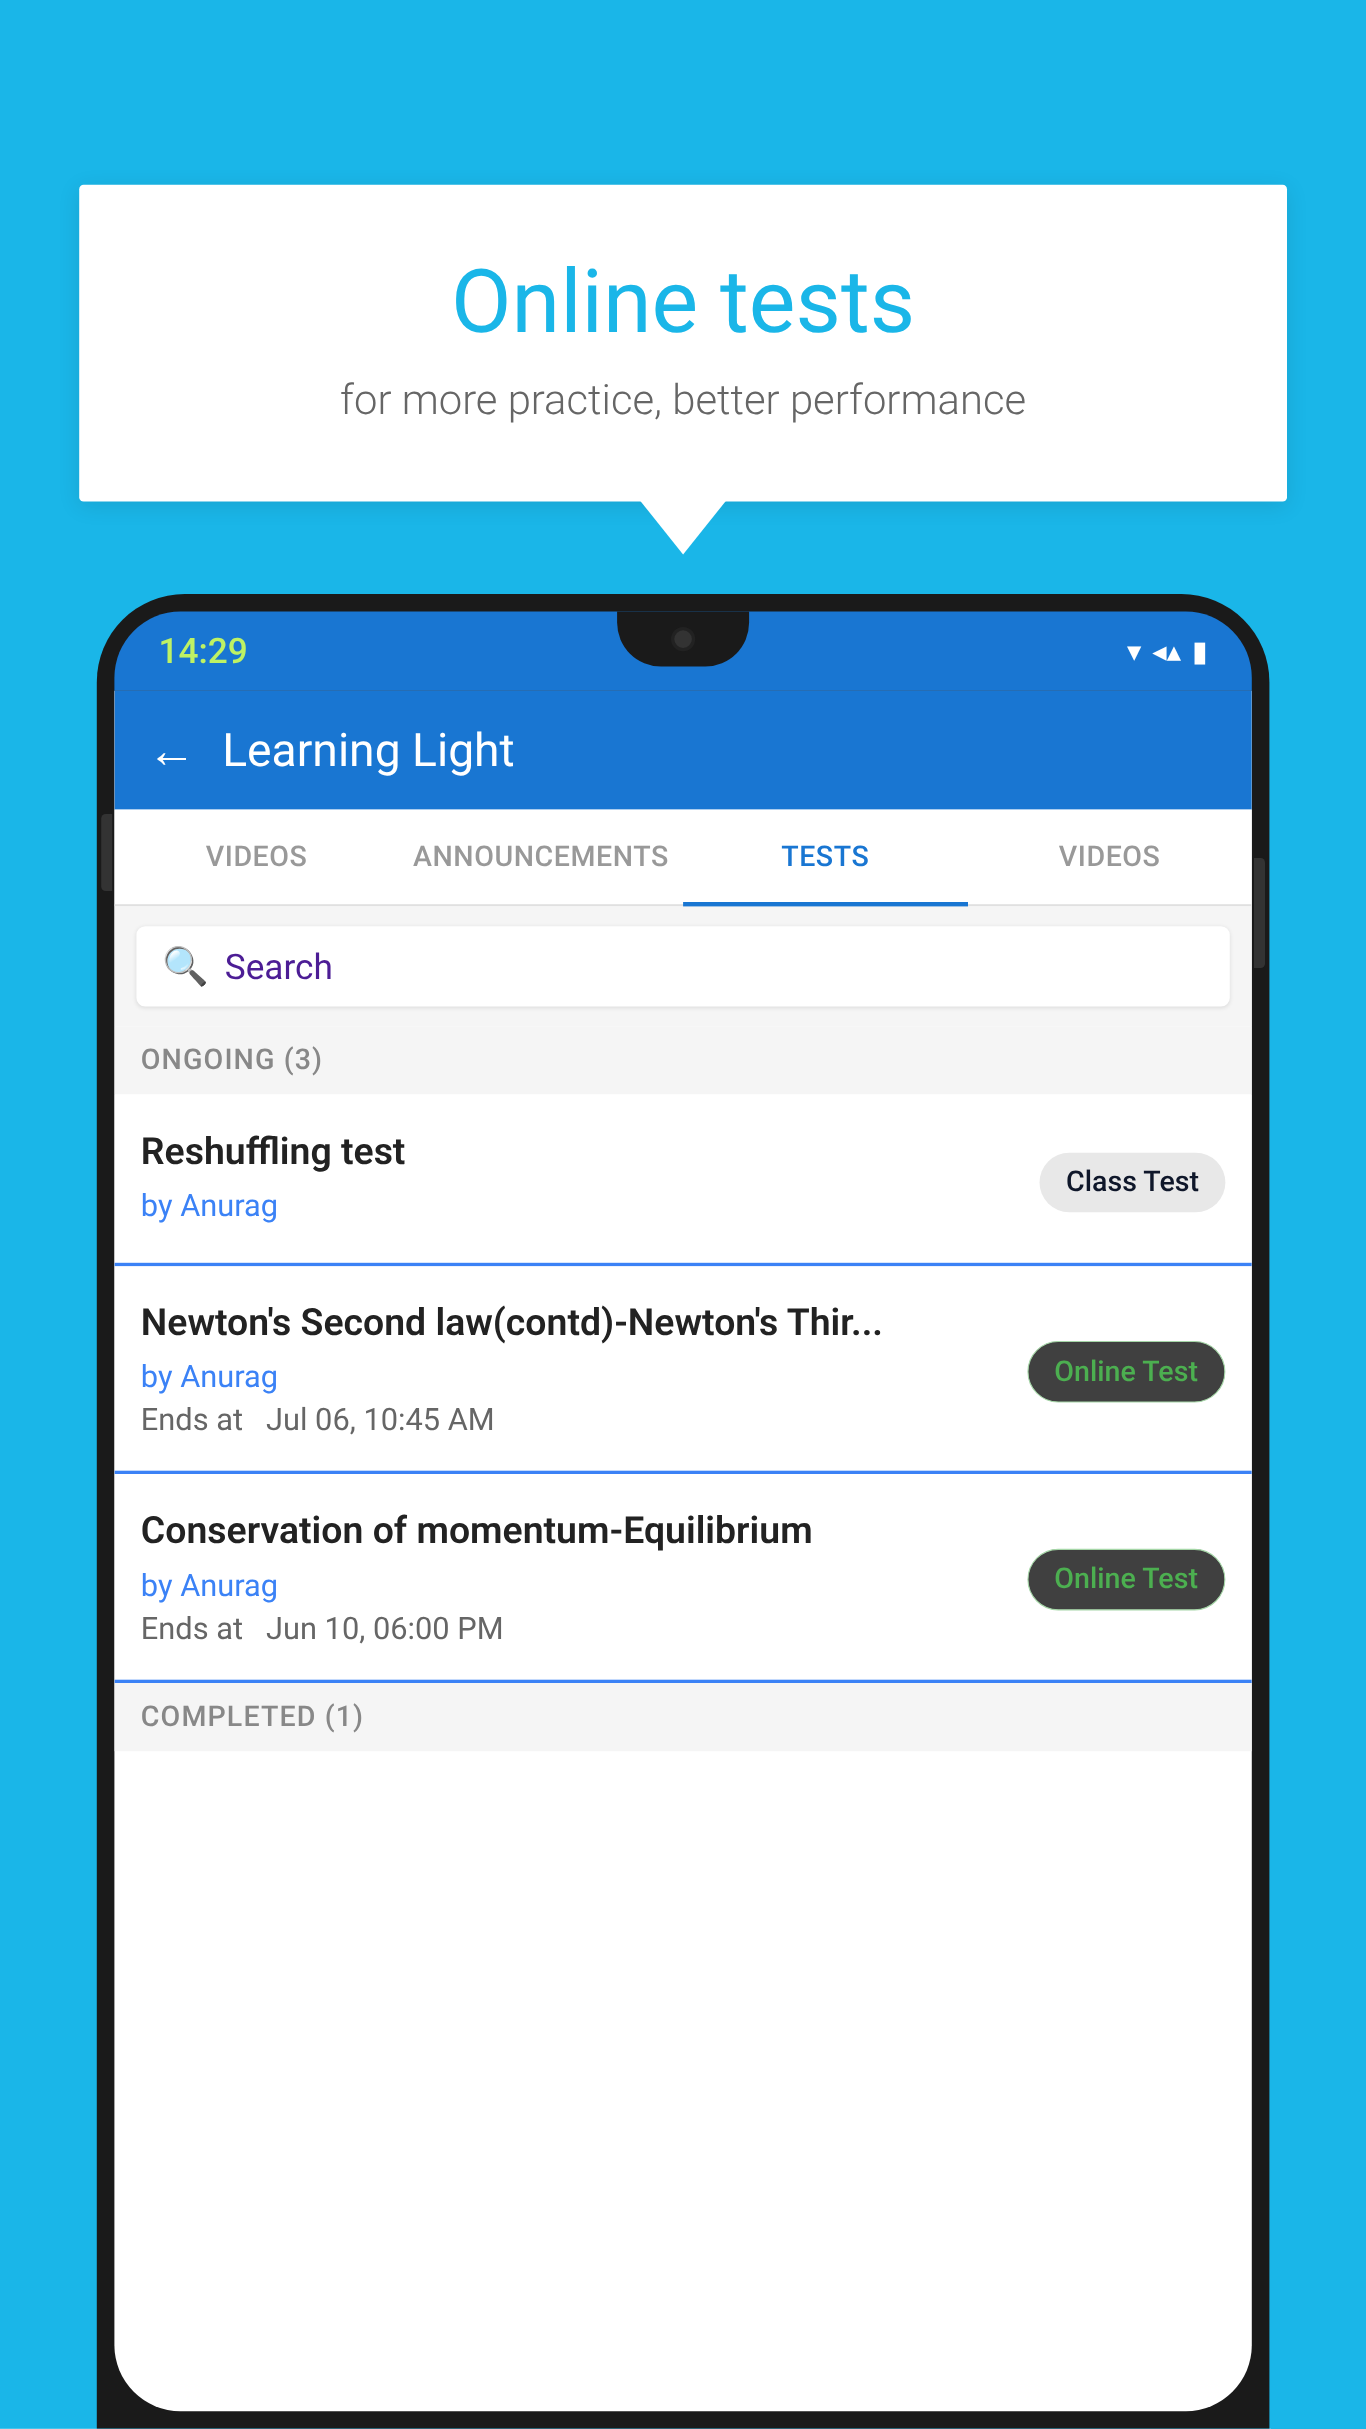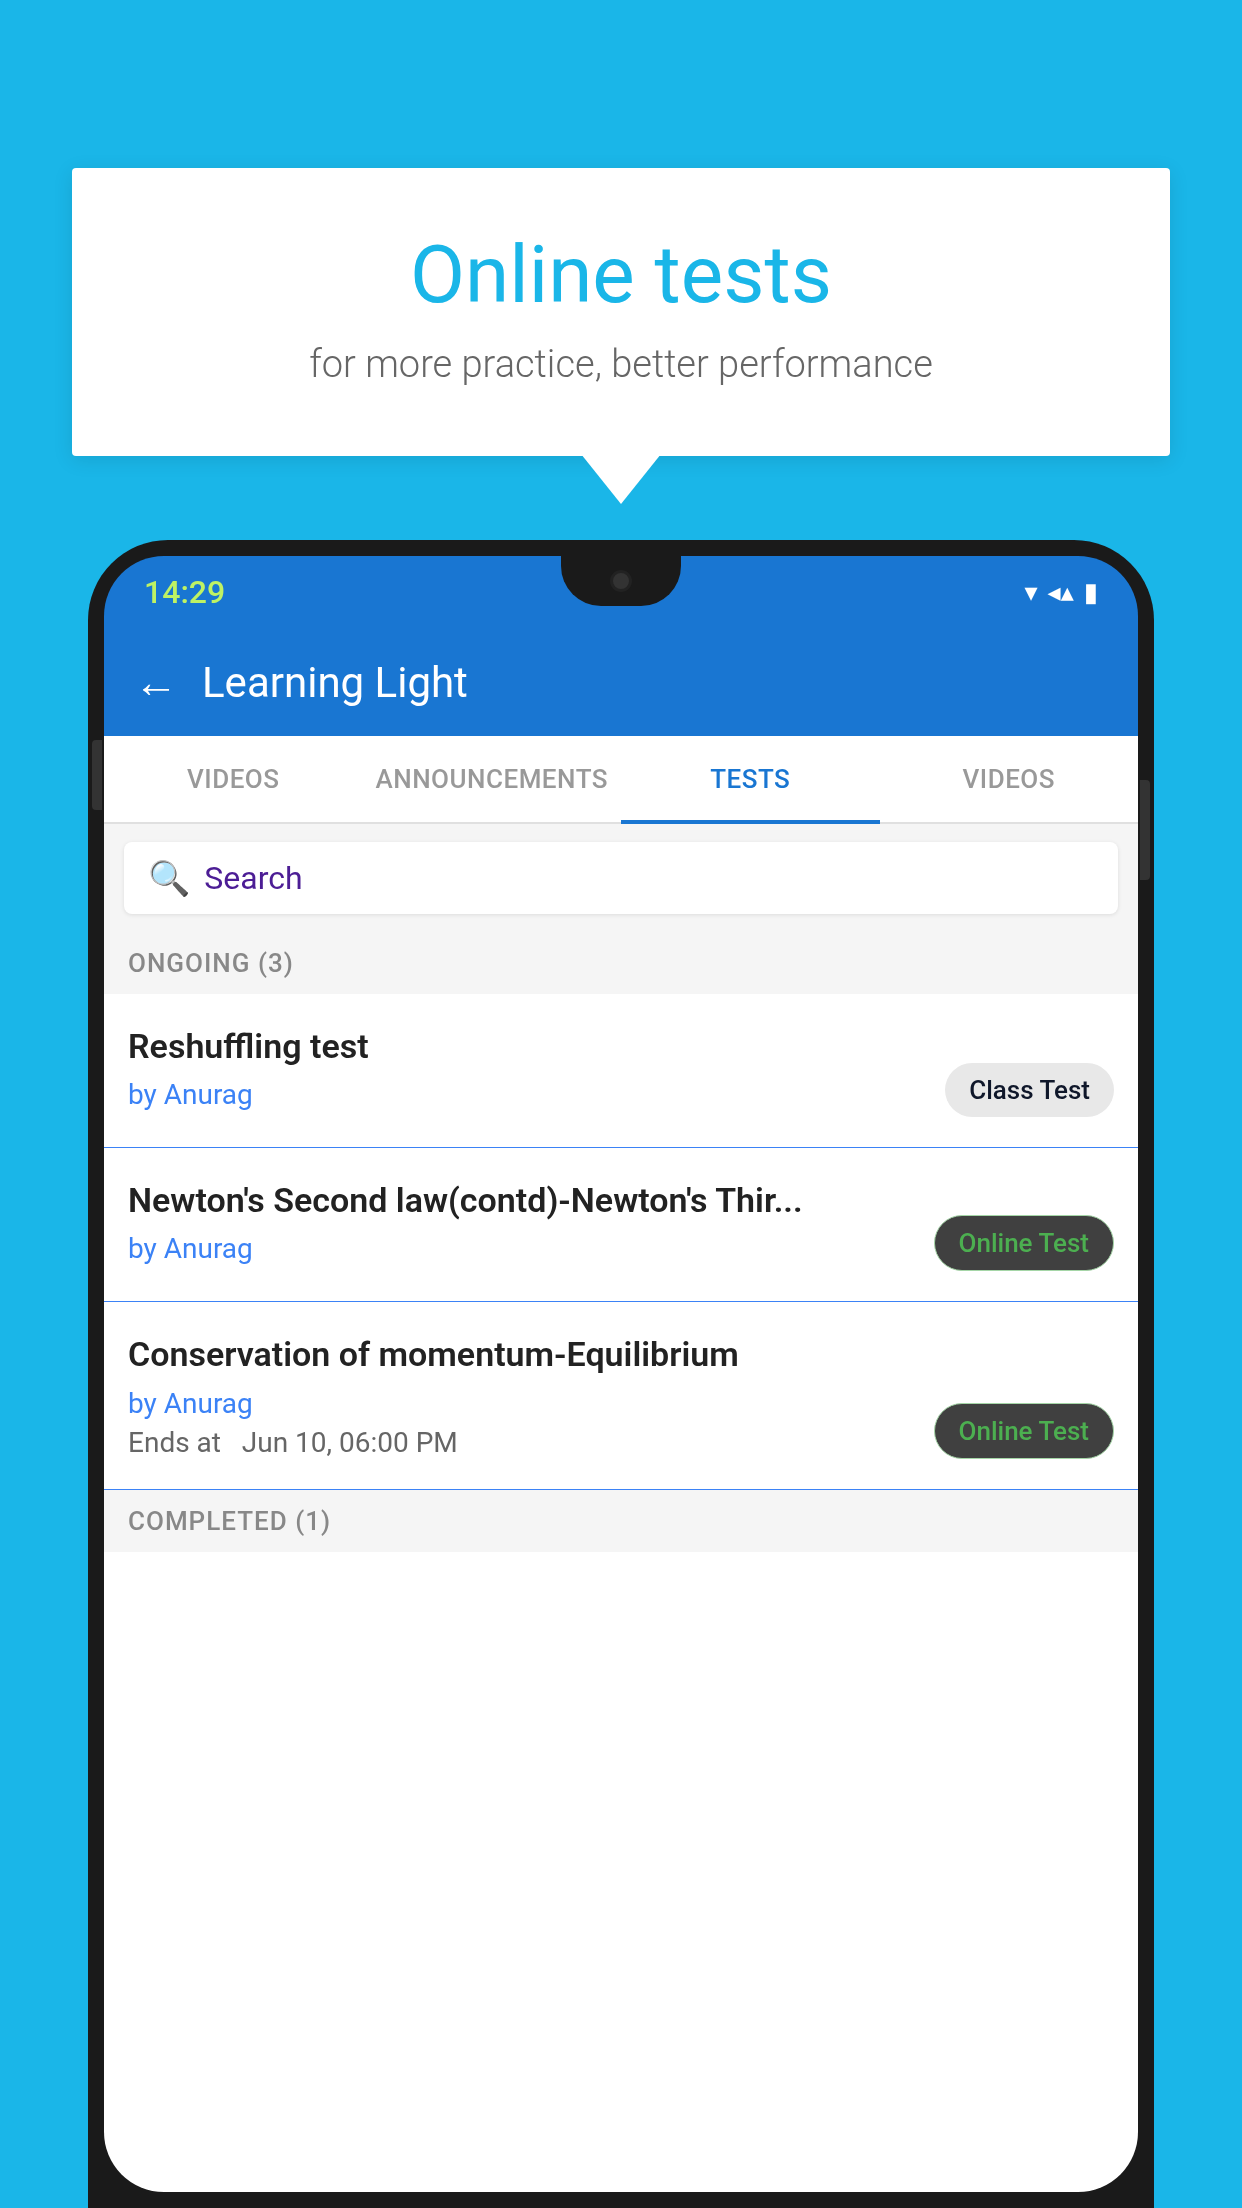--- a/index.html
+++ b/index.html
@@ -193,23 +193,23 @@
       font-weight: 500;
       letter-spacing: 1px;
     }
 
     
     .test-list {
       background: white;
     }
     .test-item {
       padding: 30px 24px;
-      border-bottom: 1px solid #3b82f6;
-      display: flex;
-      align-items: flex-end;
+      border-bottom: 3px solid #3b82f6;
+      display: flex;
+      align-items: center;
       justify-content: space-between;
     }
     .test-info {
       flex: 1;
     }
     .test-name {
       font-size: 34px;
       font-weight: 600;
       color: #222;
       margin-bottom: 10px;
@@ -331,20 +331,21 @@
           <div class="test-name">Reshuffling test</div>
           <div class="test-by">by Anurag</div>
         </div>
         <div class="test-badge badge-class">Class Test</div>
       </div>
 
       <div class="test-item">
         <div class="test-info">
           <div class="test-name">Newton's Second law(contd)-Newton's Thir...</div>
           <div class="test-by">by Anurag</div>
+          <div class="test-time">Ends at &nbsp; Jul 06, 10:45 AM</div>
         </div>
         <div class="test-badge badge-online">Online Test</div>
       </div>
 
       <div class="test-item">
         <div class="test-info">
           <div class="test-name">Conservation of momentum-Equilibrium</div>
           <div class="test-by">by Anurag</div>
           <div class="test-time">Ends at &nbsp; Jun 10, 06:00 PM</div>
         </div>

